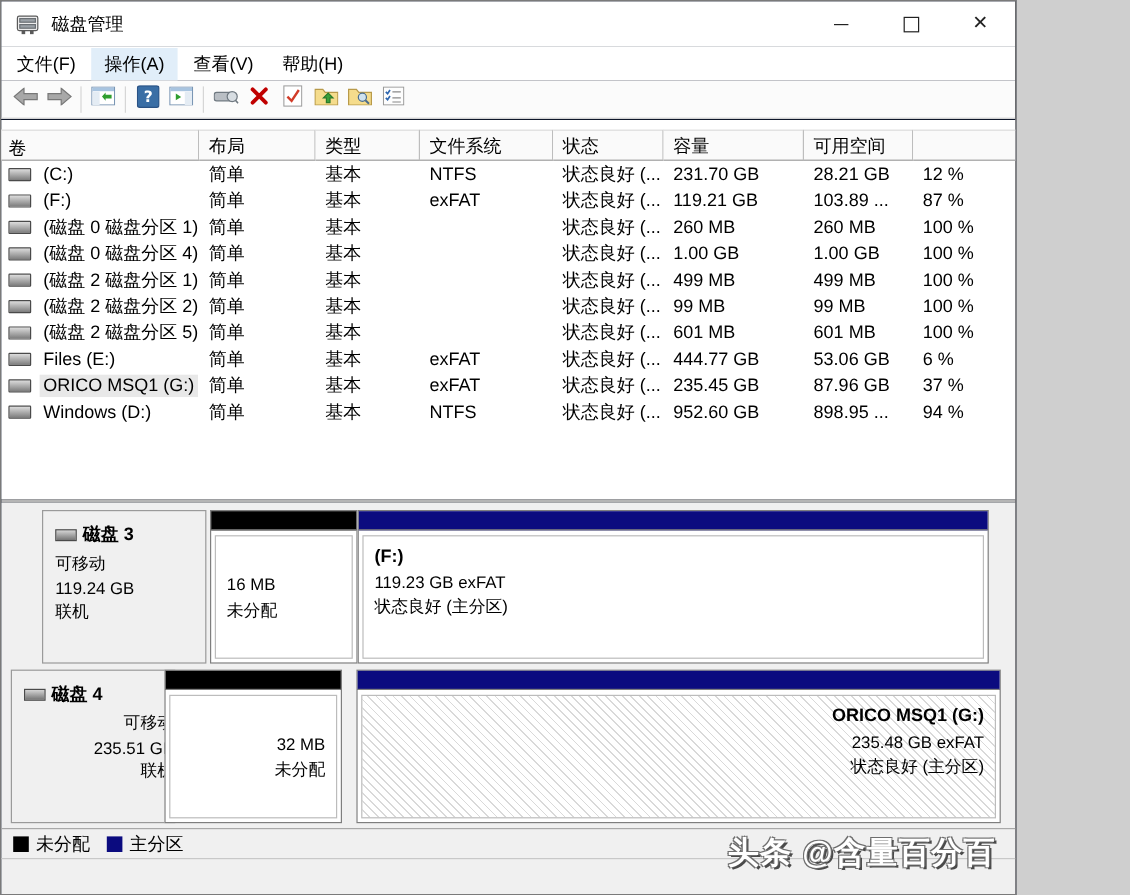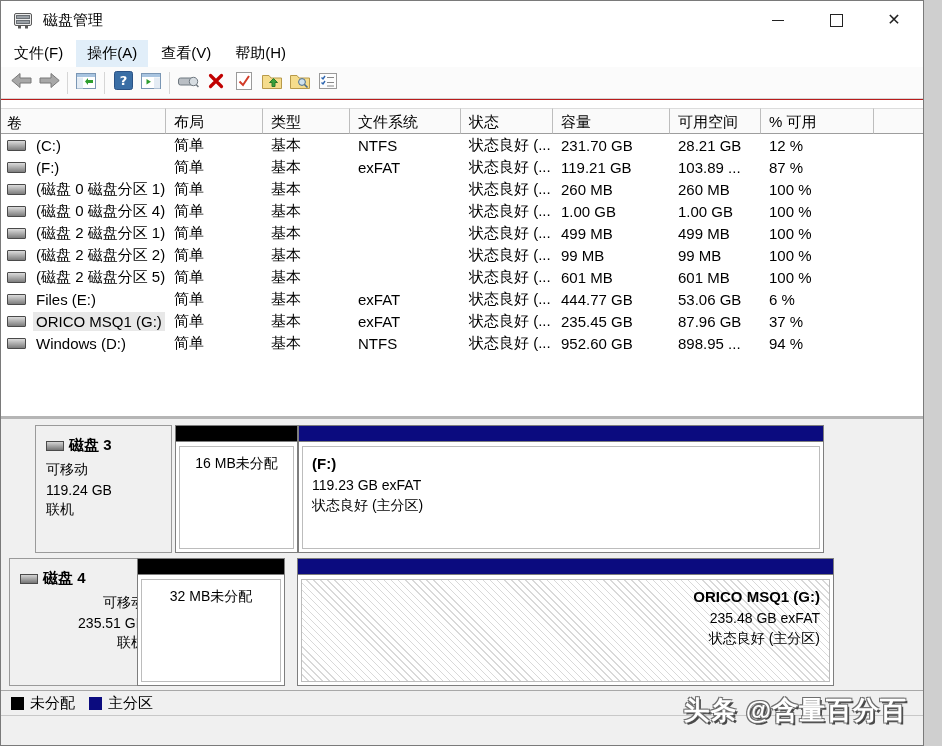--- a/index.html
+++ b/index.html
@@ -1,16 +1,16 @@
 <!DOCTYPE html>
 <html><head>
 <meta charset="utf-8">
 <style>
   html,body{margin:0;padding:0;background:#cfcfcf;}
-  .window{position:relative;width:924px;height:746px;background:#b91c1c;
+  .window{position:relative;width:847px;height:746px;background:#0f172a;
     border:1px solid #7a7a7a;box-sizing:border-box;overflow:hidden;
     font-family:"Liberation Sans","DejaVu Sans",sans-serif;color:#000;}
   
   .titlebar{position:absolute;top:0;left:0;right:0;height:38px;display:flex;align-items:center;background:#fff;}
   .app-icon{margin-left:12px;display:flex;}
   .title-text{margin-left:8px;font-size:15px;}
   .win-controls{position:absolute;right:0;top:0;height:38px;display:flex;}
   .win-btn{width:58px;height:38px;display:flex;align-items:center;justify-content:center;cursor:default;}
   .min-glyph{width:12px;height:1px;background:#222;display:block;}
   .max-glyph{width:11px;height:11px;border:1px solid #222;display:block;}
@@ -46,21 +46,21 @@
     background:#f0f0f0;box-sizing:border-box;}
   .disk-title{display:flex;align-items:center;gap:5px;font-weight:bold;font-size:15px;margin:10px 0 6px 10px;}
   .disk-ico{width:16px;height:8px;background:linear-gradient(#d4d4d4,#757575);border:1px solid #4a4a4a;flex:0 0 auto;}
   .disk-line{font-size:14px;margin:3px 0 0 10px;}
   .seg{position:absolute;top:0;height:128px;border:1px solid #7e7e7e;background:#fff;box-sizing:border-box;}
   .seg-bar{height:16px;border-bottom:1px solid #7e7e7e;box-sizing:border-box;}
   .bar-black{background:#000000;}
   .bar-navy{background:#0b0b7f;}
   .seg-body{position:absolute;top:20px;left:3px;right:3px;bottom:3px;border:1px solid #bcbcbc;
     background:#fff;padding:6px 9px;box-sizing:border-box;font-size:14px;line-height:1.45;}
-  .seg-body.center{display:flex;flex-direction:row;justify-content:center;}
+  .seg-body.center{display:flex;flex-direction:column;justify-content:center;}
   .seg-body.hatch{background:repeating-linear-gradient(45deg,#ffffff 0 4px,#d9d9d9 4px 5px);}
   .seg-title{font-weight:bold;font-size:15px;}
   
   .vscroll{position:absolute;right:2px;top:2px;width:17px;height:267px;background:#f2f2f2;}
   .sb-btn{position:absolute;left:0;width:17px;height:17px;display:flex;align-items:center;justify-content:center;
     font-size:10px;color:#505050;}
   .sb-up{top:0;} .sb-down{bottom:0;}
   .sb-thumb{position:absolute;left:0;top:104px;width:17px;height:78px;background:#cdcdcd;}
   
   .legend{position:absolute;top:689px;left:0;width:942px;height:25px;background:#f0f0f0;
@@ -189,21 +189,20 @@
 
   <div class="listpane">
     <div class="theader">
       <div class="th c0">卷</div>
       <div class="th c1">布局</div>
       <div class="th c2">类型</div>
       <div class="th c3">文件系统</div>
       <div class="th c4">状态</div>
       <div class="th c5">容量</div>
       <div class="th c6">可用空间</div>
-      <div class="th c7">% 可用</div>
       <div class="th c8"></div>
     </div>
 
     <div class="trow">
       <div class="cell c0">
           <span class="drive-ico"></span>
           <span class="vol-name">(C:)</span>
         </div>
       <div class="cell c1">简单</div>
       <div class="cell c2">基本</div>

